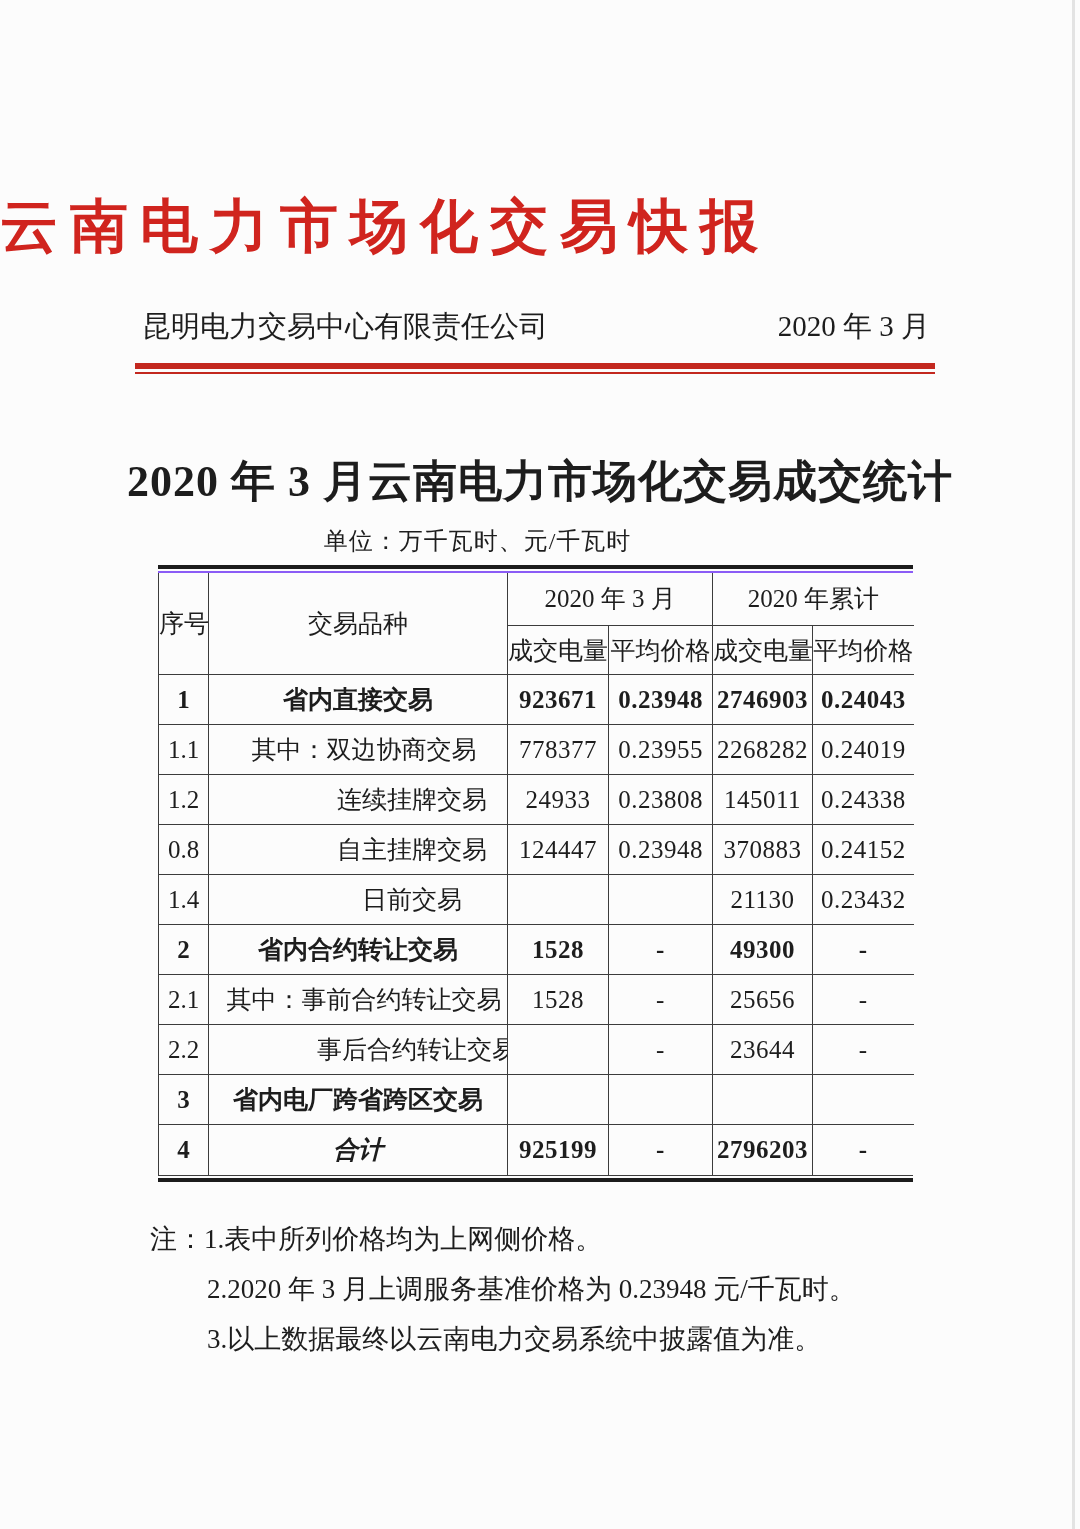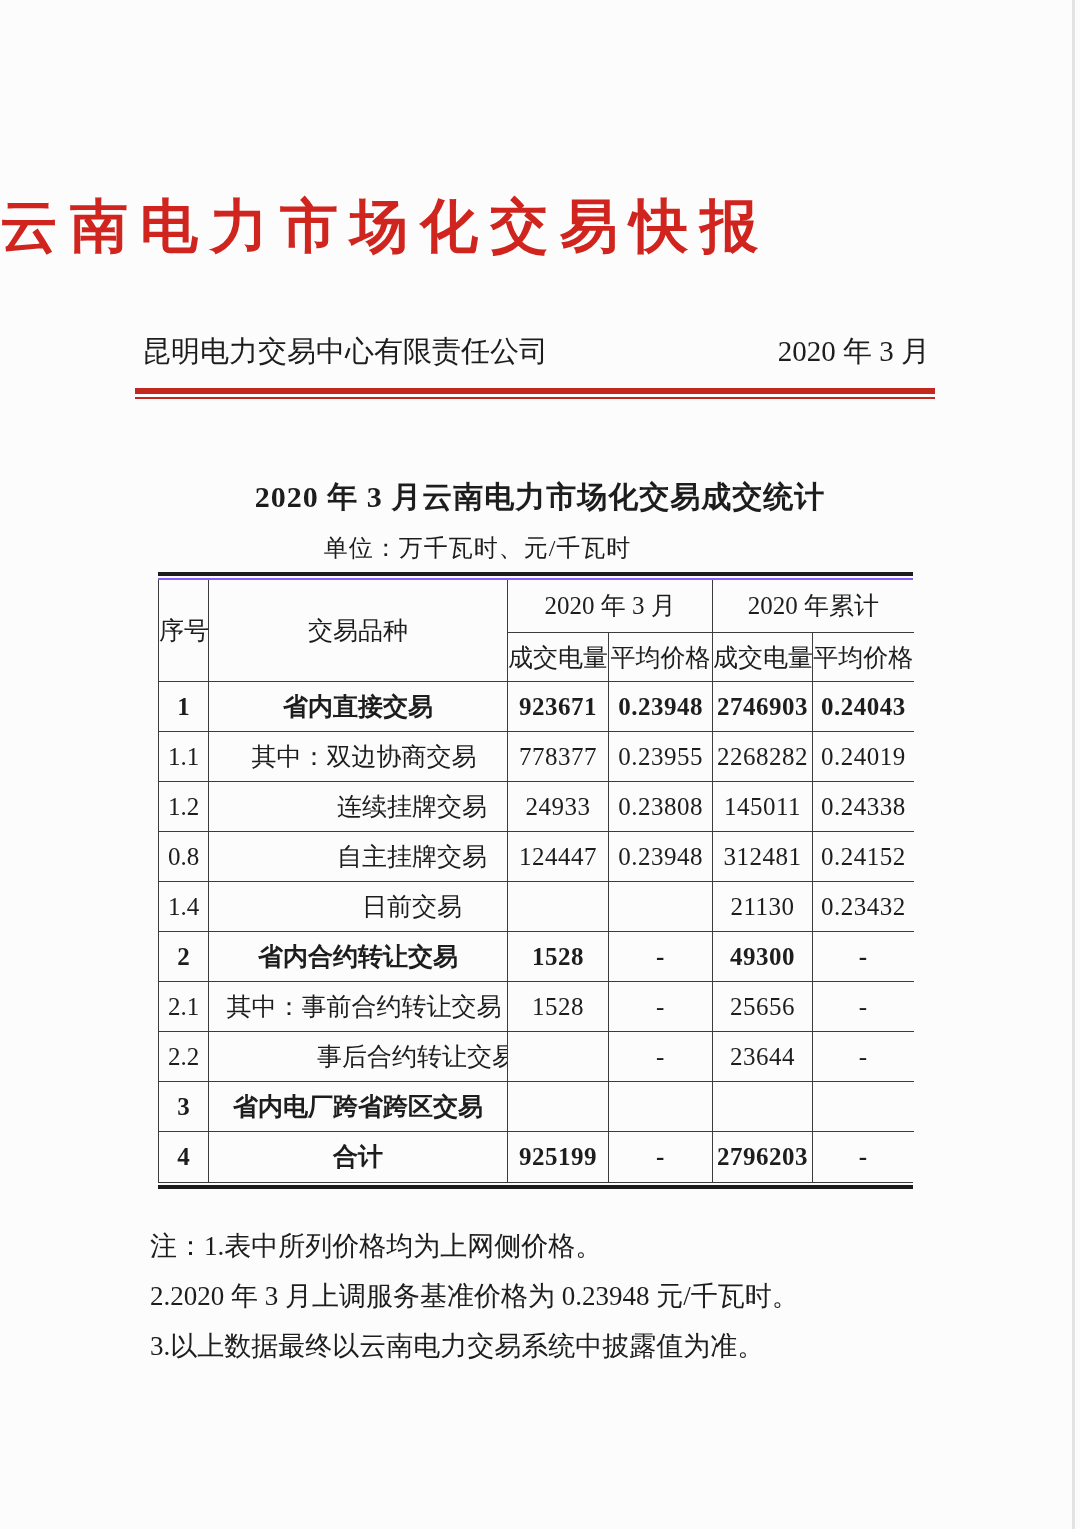--- a/index.html
+++ b/index.html
@@ -23,32 +23,32 @@
     text-align: left;
     font-size: 58px;
     font-weight: bold;
     letter-spacing: 12px;
     color: #d0241e;
     line-height: 1.15;
   }
 
   .pub-row {
     display: flex; justify-content: space-between; align-items: baseline;
-    margin: 71px 150px 0 142px;
+    margin: 46px 150px 0 142px;
     font-size: 29px;
     text-align: center;
   }
 
   .red-rule-thick { margin: 16px 145px 0 135px; height: 6px; background: #c3281f; }
   .red-rule-thin  { margin: 3px 145px 0 135px; height: 2px; background: #c3281f; }
 
   .section-title {
     margin: 78px 0 0 0;
     text-align: center;
-    font-size: 30px;
+    font-size: 44px;
     font-weight: bold;
     letter-spacing: 1px;
   }
 
   .unit-line {
     margin: 14px 125px 8px 0;
     text-align: center;
     font-size: 24px;
     letter-spacing: 1px;
   }
@@ -82,32 +82,32 @@
   table.stats tbody tr:last-child td { border-bottom: none; }
   table.stats th:last-child, table.stats td:last-child { border-right: none; }
 
   tr.group-h th { height: 53px; }
   tr.sub-h th { height: 49px; }
   tbody tr { height: 50px; }
 
   td.label { text-align: left; padding-left: 6px; }
   td.label.qizhong { padding-left: 12px; }
   td.label.indent { padding-left: 108px; }
-  td.label.center { text-align: center; padding-left: 0; }
+  td.label.center { text-align: center; padding-left: 0; font-style: italic; }
   tr.emph td { font-weight: bold; }
   td.num { letter-spacing: .5px; }
 
   .notes {
     margin: 44px 0 0 150px;
     font-size: 27px;
     line-height: 1.0;
   }
   .note-line { margin-bottom: 23px; display: flex; align-items: baseline; }
   .note-prefix { white-space: pre; }
-  .note-rest { }
+  .note-rest { margin-left: 57px; }
 </style>
 </head>
 <body>
 
 <div class="scan-edge-right"></div>
 
 <div class="doc">
 
   <h1 class="main-title">云南电力市场化交易快报</h1>
 
@@ -171,21 +171,21 @@
             <td class="num">24933</td>
             <td class="num">0.23808</td>
             <td class="num">145011</td>
             <td class="num">0.24338</td>
           </tr>
           <tr>
             <td class="seq">0.8</td>
             <td class="label indent">自主挂牌交易</td>
             <td class="num">124447</td>
             <td class="num">0.23948</td>
-            <td class="num">312481</td>
+            <td class="num">370883</td>
             <td class="num">0.24152</td>
           </tr>
           <tr>
             <td class="seq">1.4</td>
             <td class="label indent">日前交易</td>
             <td class="num"></td>
             <td class="num"></td>
             <td class="num">21130</td>
             <td class="num">0.23432</td>
           </tr>

